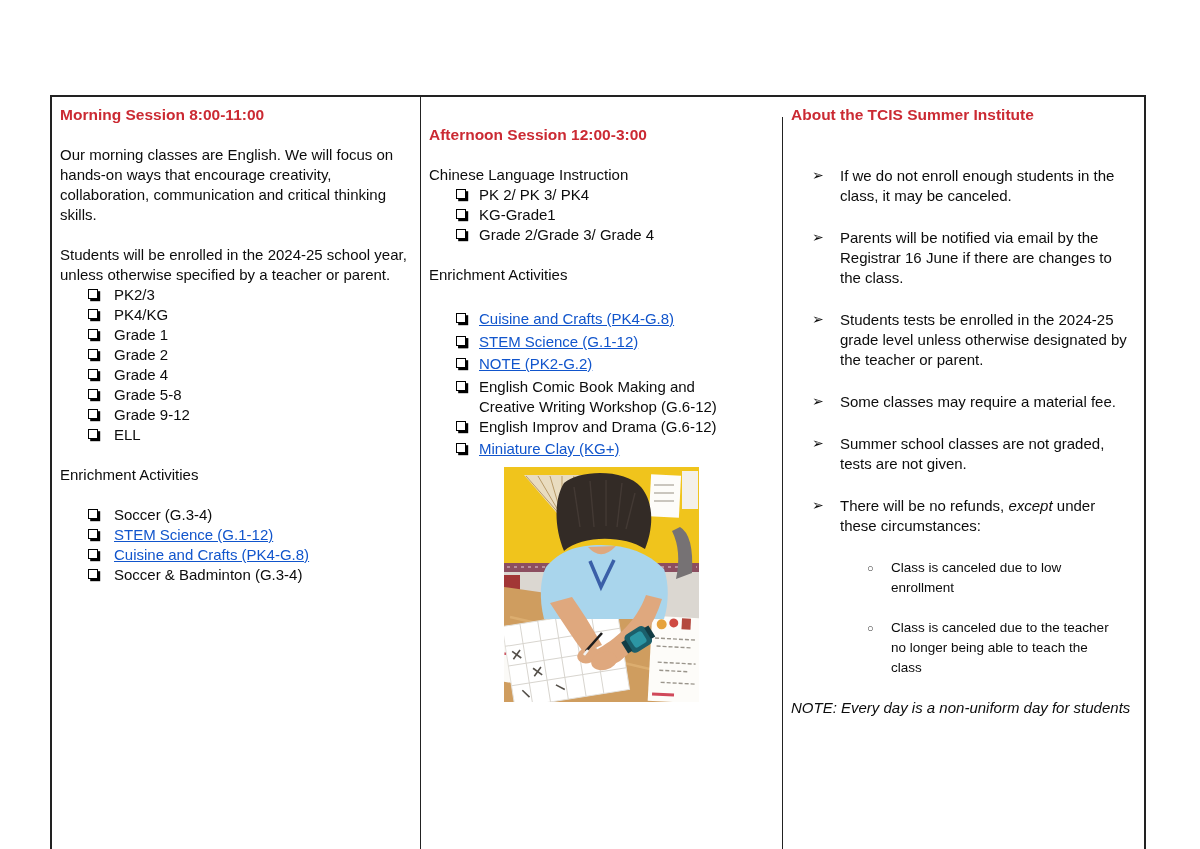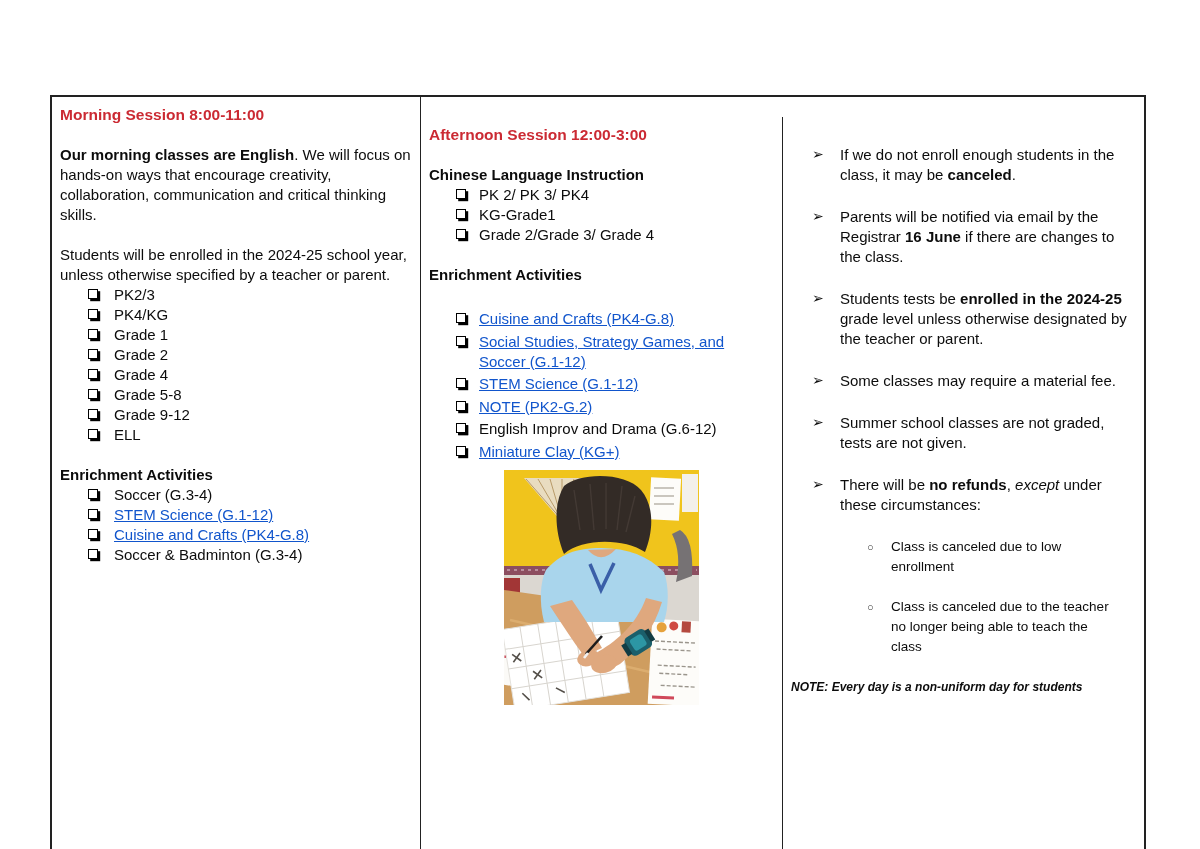--- a/index.html
+++ b/index.html
@@ -13,44 +13,44 @@
     display:flex;border:2px solid #222;box-sizing:border-box;background:#fff;
   }
   .cell{
     box-sizing:border-box;padding:7px 8px 7px 8px;
     font-size:15px;line-height:20px;overflow:hidden;
   }
   .cell-morning{width:369px;border-right:1.5px solid #222;}
   .cell-afternoon{width:362px;border-right:1.5px solid #222;margin-top:20px;}
   .cell-about{flex:1;}
   .red-head{color:#cb2a33;font-weight:bold;font-size:15.5px;line-height:20px;margin:1px 0 0 0;}
-  .sub-head{font-weight:bold;margin:20px 0 0 0;}
+  .sub-head{font-weight:normal;margin:20px 0 0 0;}
   .para{margin:20px 0 0 0;}
   ul{list-style:none;margin:0;padding:0;}
   .check-item{position:relative;padding-left:54px;}
   .cell-afternoon .check-item{padding-left:50px;padding-right:24px;}
   .cbx{
     position:absolute;left:28px;top:4px;width:8px;height:8px;
     background:#fff;border:1.5px solid #000;box-shadow:2.2px 2.2px 0 0 #000;
   }
   .cell-afternoon .cbx{left:27px;}
   .link-item .item-label{color:#1155cc;text-decoration:underline;}
-  .checklist-enrich{}
+  .checklist-enrich{margin-top:20px;}
   .cell-afternoon .checklist-enrich{margin-top:24px;}
   .cell-afternoon .checklist-enrich .link-item{margin:2.5px 0;}
   .photo{width:195px;height:235px;margin:8px auto 0 auto;}
   .photo svg{display:block;}
   .about-list{margin-top:41px;}
   .arrow-item{position:relative;padding:0 6px 0 49px;margin-bottom:22px;}
   .arrow-icon{position:absolute;left:21px;top:-1px;font-size:14px;}
   .sub-list{margin-top:16px;}
   .sub-item{position:relative;padding:0 14px 0 100px;font-size:13.5px;line-height:20px;margin-bottom:20px;}
   .circle-icon{position:absolute;left:76px;top:0;font-size:11px;color:#333;}
-  .note{font-style:italic;font-size:12px;line-height:20px;margin:16px 0 0 0;font-weight:bold;}
-  b{font-weight:bold;} i{font-style:italic;}
+  .note{font-style:italic;font-size:15px;line-height:20px;margin:16px 0 0 0;}
+  b{font-weight:normal;} i{font-style:italic;}
 </style>
 </head>
 <body>
 
 <div class="doc-table">
 
   <div class="cell cell-morning">
     <p class="red-head">Morning Session 8:00-11:00</p>
     <p class="para"><b>Our morning classes are English</b><span>. We will focus on hands-on ways that encourage creativity, collaboration, communication and critical thinking skills.</span></p>
     <p class="para">Students will be enrolled in the 2024-25 school year, unless otherwise specified by a teacher or parent.</p>
@@ -149,35 +149,35 @@
     <p class="sub-head">Enrichment Activities</p>
     <ul class="checklist checklist-enrich">
 
         <li class="check-item link-item">
           <span class="cbx"></span>
           <span class="item-label">Cuisine and Crafts (PK4-G.8)</span>
         </li>
 
         <li class="check-item link-item">
           <span class="cbx"></span>
-          <span class="item-label">Social Studies, Strategy Games, and Soccer (G.1-12)</span>
         </li>
 
         <li class="check-item link-item">
           <span class="cbx"></span>
           <span class="item-label">STEM Science (G.1-12)</span>
         </li>
 
         <li class="check-item link-item">
           <span class="cbx"></span>
           <span class="item-label">NOTE (PK2-G.2)</span>
         </li>
 
         <li class="check-item">
           <span class="cbx"></span>
+          <span class="item-label">English Comic Book Making and Creative Writing Workshop (G.6-12)</span>
         </li>
 
         <li class="check-item">
           <span class="cbx"></span>
           <span class="item-label">English Improv and Drama (G.6-12)</span>
         </li>
 
         <li class="check-item link-item">
           <span class="cbx"></span>
           <span class="item-label">Miniature Clay (KG+)</span>
@@ -251,20 +251,21 @@
             <rect x="127" y="166" width="14" height="13" rx="3" fill="#2c96a4"></rect>
             <rect x="118" y="166" width="5" height="13" fill="#123c44"></rect>
             <rect x="145" y="166" width="5" height="13" fill="#123c44"></rect>
           </g>
         </g>
       </svg>
     </div>
   </div>
 
   <div class="cell cell-about">
+    <p class="red-head">About the TCIS Summer Institute</p>
     <ul class="about-list">
       <li class="arrow-item">
         <span class="arrow-icon">➢</span><span>If we do not enroll enough students in the class, it may be </span><b>canceled</b><span>.</span>
       </li>
       <li class="arrow-item">
         <span class="arrow-icon">➢</span><span>Parents will be notified via email by the Registrar </span><b>16 June</b><span> if there are changes to the class.</span>
       </li>
       <li class="arrow-item">
         <span class="arrow-icon">➢</span><span>Students tests be </span><b>enrolled in the 2024-25</b><span> grade level unless otherwise designated by the teacher or parent.</span>
       </li>

